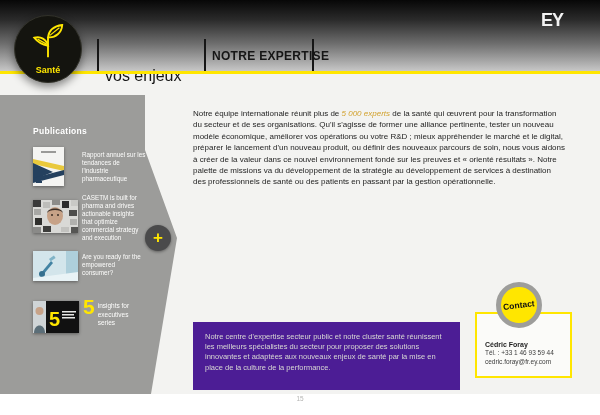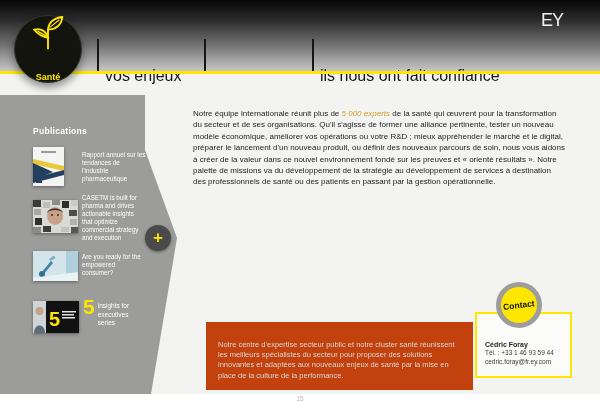--- a/index.html
+++ b/index.html
@@ -11,35 +11,35 @@
   .content-bg { position:absolute; left:0; top:74px; width:600px; height:320px; background:#f3f3f1; }
 
   
   .header {
     position:absolute; left:0; top:0; width:600px; height:71px;
     background:linear-gradient(180deg,#070707 0%,#2b2b2b 28%,#6f6f6f 62%,#c7c7c7 100%);
   }
   .accent-line { position:absolute; left:0; top:71px; width:600px; height:3px; background:#ffe600; }
   .ey-logo {
     position:absolute; top:10px; left:541px; color:#f2f2f2;
-    font-size:18px; font-weight:normal; letter-spacing:-1px;
+    font-size:18px; font-weight:bold; letter-spacing:-1px;
   }
   .nav-sep { position:absolute; top:39px; width:2px; height:33px; background:#161616; }
   .sep1 { left:97px; } .sep2 { left:204px; } .sep3 { left:312px; }
   .nav-item { position:absolute; top:67px; color:#161616; font-size:16px; white-space:nowrap; cursor:pointer; }
   .nav-vos { left:105px; }
   .nav-expertise { left:212px; top:49px; font-size:12px; font-weight:bold; letter-spacing:0.3px; }
   .nav-confiance { left:320px; }
 
   
   .badge {
     position:absolute; left:14px; top:15px; width:68px; height:68px; border-radius:50%;
     background:#14140f; border:1px solid #32322a;
     box-shadow:0 4px 8px rgba(0,0,0,0.45);
-    display:flex; flex-direction:column; align-items:center; justify-content:space-between;
+    display:flex; flex-direction:column; align-items:center; justify-content:center;
   }
   .badge-label { color:#ffe600; font-size:9px; font-weight:bold; margin-top:1px; }
 
   
   .sidebar {
     position:absolute; left:0; top:95px; width:185px; height:331px;
     background:#9c9c9a;
     clip-path:polygon(0 0, 145px 0, 145px 55px, 177px 143px, 151px 299px, 0 299px);
   }
   .sidebar-heading { position:absolute; left:33px; top:31px; color:#ffffff; font-size:8.5px; font-weight:600; letter-spacing:0.3px; }
@@ -62,23 +62,23 @@
     font-size:17px; font-weight:bold; cursor:pointer; box-shadow:0 1px 3px rgba(0,0,0,0.4);
   }
 
   
   .main { position:absolute; left:193px; top:108px; width:372px; color:#1e1e1e; }
   .main p { font-size:8px; line-height:11.4px; margin-bottom:7px; }
   .main .p3 { width:370px; }
   .gold { color:#d2a22f;font-style:italic; }
 
   .callout {
-    position:absolute; left:206px; top:322px; width:267px; height:68px;
-    background:#c2410c; color:#d8d8d4; font-size:7.5px; line-height:10.2px;
-    padding:18px 12px;
+    position:absolute; left:193px; top:322px; width:267px; height:68px;
+    background:#4c1d95; color:#d8d8d4; font-size:7.5px; line-height:10.2px;
+    padding:10px 12px;
   }
 
   
   .contact-card {
     position:absolute; left:475px; top:312px; width:97px; height:66px;
     background:#fbfbf9; border:2px solid #ffe600; padding:26px 0 0 8px;
   }
   .contact-name { font-size:7px; font-weight:bold; color:#1e1e1e; line-height:9px; }
   .contact-line { font-size:6.5px; color:#3c3c3c; line-height:8.5px; }
   .contact-email { cursor:pointer; }
@@ -95,21 +95,21 @@
 <body>
 
 <div class="content-bg"></div>
 
 <div class="header">
   <div class="ey-logo">EY</div>
   <div class="nav-sep sep1"></div>
   <div class="nav-sep sep2"></div>
   <div class="nav-sep sep3"></div>
   <div class="nav-item nav-vos">vos enjeux</div>
-  <div class="nav-item nav-confiance">ils nous ont fait confiance</div>
+  <div class="nav-item nav-expertise">NOTRE EXPERTISE</div>
 </div>
 <div class="accent-line"></div>
 
 <div class="badge">
   <span>
     <svg width="38" height="36" viewBox="0 0 40 38" fill="none">
       <path d="M20 35 C20 28 20 22 20 14" stroke="#ffe600" stroke-width="2"></path>
       <path d="M20 14 C21 6 27 2 35 1 C34.5 9 28 15 20 14 Z" stroke="#ffe600" stroke-width="2" fill="none"></path>
       <path d="M22 12 L32 4" stroke="#ffe600" stroke-width="1.3"></path>
       <path d="M20 23 C15 22 9 19 5.5 14.5 C12 12.5 18.5 16 20 23 Z" stroke="#ffe600" stroke-width="2" fill="none"></path>

